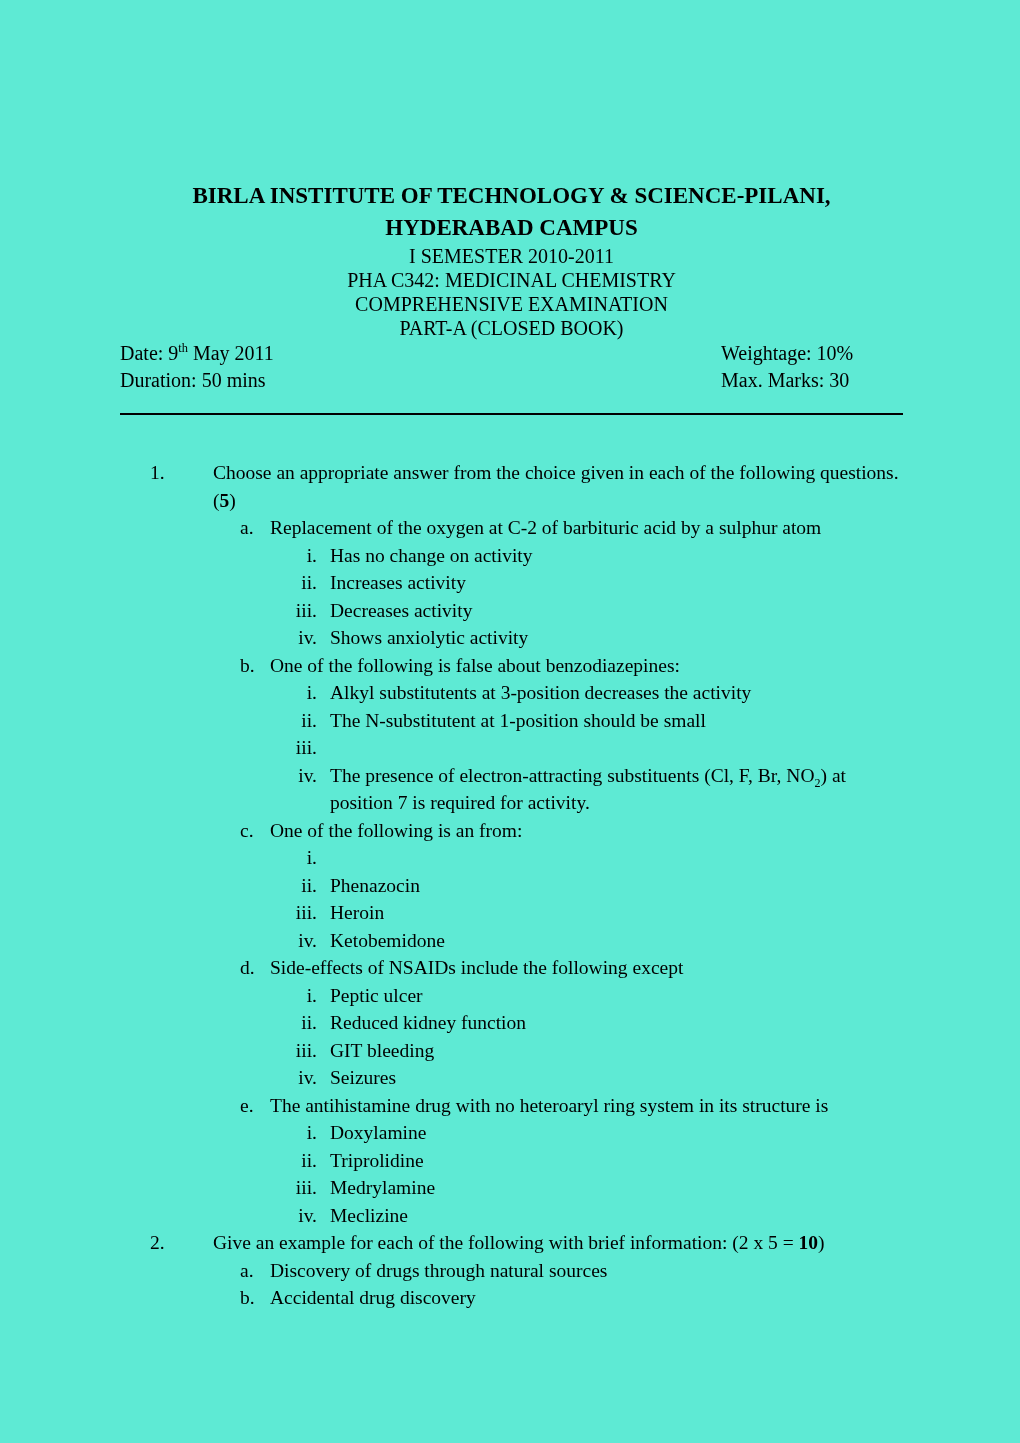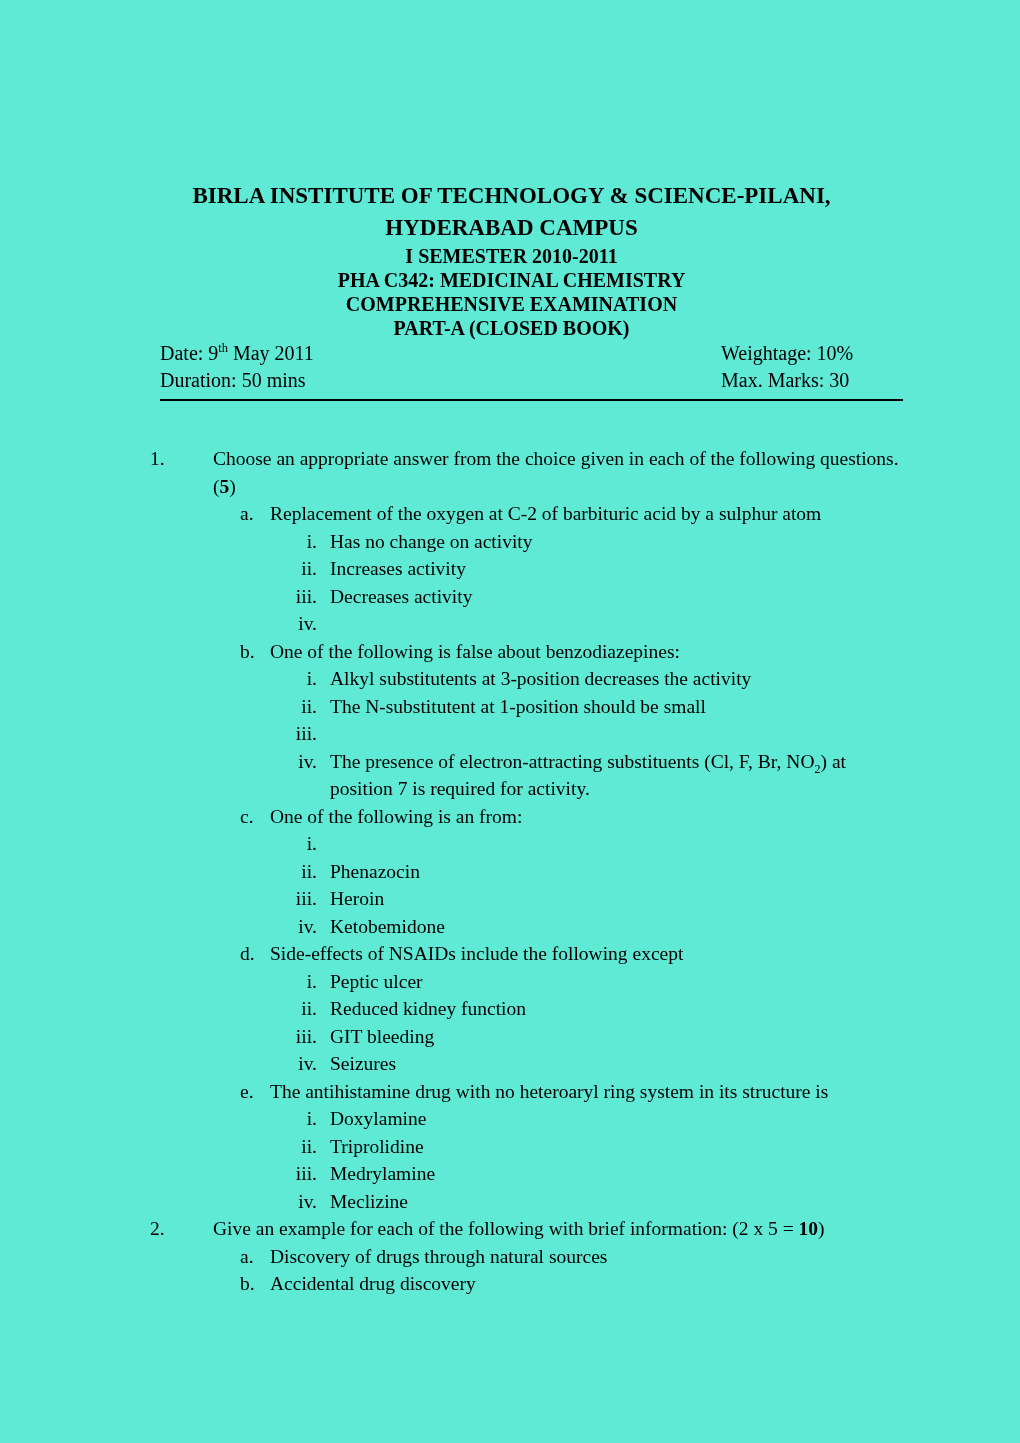--- a/index.html
+++ b/index.html
@@ -21,28 +21,27 @@
   .header {
     text-align: center;
   }
   .title-line {
     font-size: 23px;
     font-weight: bold;
     line-height: 32px;
   }
   .subhead {
     font-size: 20px;
-    font-weight: bold;
+    font-weight: normal;
     line-height: 24px;
     text-align: center;
   }
   .meta {
     border-bottom: 2px solid #000000;
-    padding-bottom: 5px;
-    margin-left: 40px;
+    padding-bottom: 19px;
   }
   .meta-row {
     display: flex;
     justify-content: space-between;
     font-size: 20px;
     line-height: 27px;
   }
   .meta-right {
     width: 182px;
     flex: none;
@@ -137,20 +136,21 @@
           <div class="opt-row">
             <div class="opt-label">ii.</div>
             <div class="opt-text"><span>Increases activity</span></div>
           </div>
           <div class="opt-row">
             <div class="opt-label">iii.</div>
             <div class="opt-text"><span>Decreases activity</span></div>
           </div>
           <div class="opt-row">
             <div class="opt-label">iv.</div>
+            <div class="opt-text"><span>Shows anxiolytic activity</span></div>
           </div>
           <div class="sub-row">
             <div class="sub-label">b.</div>
             <div class="sub-text"><span>One of the following is false about benzodiazepines:</span></div>
           </div>
           <div class="opt-row">
             <div class="opt-label">i.</div>
             <div class="opt-text"><span>Alkyl substitutents at 3-position decreases the activity</span></div>
           </div>
           <div class="opt-row">

